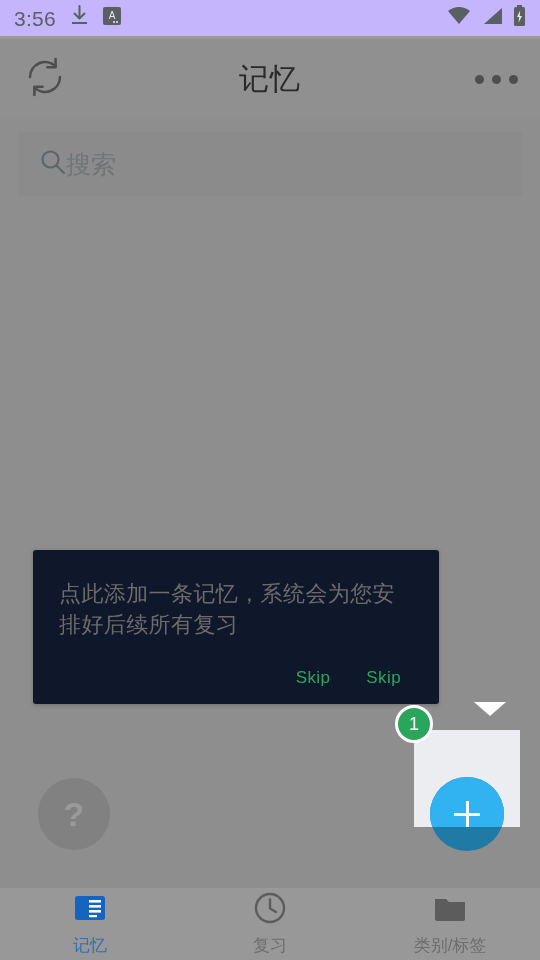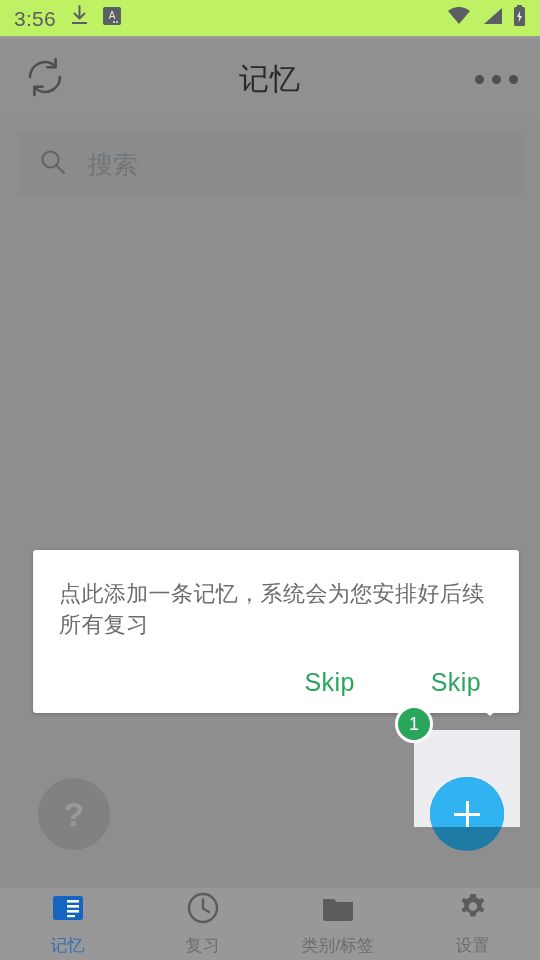--- a/index.html
+++ b/index.html
@@ -8,21 +8,21 @@
     font-family:"Liberation Sans","DejaVu Sans",sans-serif;
     background:#8e8e8e;
     position:relative;
     overflow:hidden;
     -webkit-font-smoothing:antialiased;
   }
 
   
   #status-bar{
     position:absolute; left:0; top:0; width:540px; height:36px;
-    background:#bef264;
+    background:#c4b5fd;
     display:flex; align-items:center;
     padding:0 14px;
     z-index:5;
   }
   #status-bar .sb-left{ display:flex; align-items:center; gap:14px; }
   #status-bar .sb-right{ margin-left:auto; display:flex; align-items:center; gap:10px; }
   .sb-time{ font-size:21px; color:#5b5f63; letter-spacing:.3px; line-height:1; }
   .sb-ico{ display:block; }
 
   
@@ -44,21 +44,21 @@
     font-size:30px; color:#2a2a2a; font-weight:400; letter-spacing:1px;
   }
   .appbar-btn{ position:relative; z-index:3; display:flex; align-items:center; }
   #overflow-menu{ margin-left:auto; display:flex; gap:8px; align-items:center; z-index:3; }
   #overflow-menu i{ width:9px; height:9px; border-radius:50%; background:#4e4e4e; display:block; }
 
   
   #search-bar{
     position:absolute; left:18px; top:132px; width:504px; height:64px;
     background:#8b8b8b; border-radius:4px;
-    display:flex; align-items:center; padding:0 22px; gap:22px;
+    display:flex; align-items:center; padding:0 22px; 
     z-index:2;
   }
   #search-placeholder{ font-size:25px; color:#6f7579; }
 
   
   #content-scrim{
     position:absolute; left:0; top:196px; width:540px; height:700px;
     background:#8e8e8e;
     z-index:3;
   }
@@ -120,35 +120,35 @@
     position:absolute; left:395px; top:705px; width:38px; height:38px;
     border-radius:50%; background:#2aa65c;
     border:3px solid #ffffff;
     display:flex; align-items:center; justify-content:center;
     color:#ffffff; font-size:18px;
     z-index:9;
   }
 
   
   #tooltip-card{
-    position:absolute; left:33px; top:550px; width:486px;
-    background:#ffffff; border-radius:3px;
+    position:absolute; left:33px; top:550px; width:406px;
+    background:#0f172a; border-radius:3px;
     padding:28px 26px 16px 26px;
     z-index:8;
     box-shadow:0 1px 4px rgba(0,0,0,0.22);
   }
   #tooltip-text{
     font-size:22px; line-height:1.42; color:#6c6c6c;
     letter-spacing:.4px;
   }
   #tooltip-actions{
     display:flex; justify-content:flex-end; align-items:center;
     gap:36px; margin-top:28px; padding-right:12px;
   }
-  .tt-btn{ font-size:25px; color:#2aa65c; letter-spacing:.4px;margin-left:40px; }
+  .tt-btn{ font-size:17px; color:#2aa65c; letter-spacing:.4px; }
   #tooltip-arrow{
     position:absolute; left:474px; top:702px;
     width:0; height:0;
     border-left:16px solid transparent;
     border-right:16px solid transparent;
     border-top:14px solid #ffffff;
     z-index:8;
   }
 </style>
 </head>
@@ -256,29 +256,20 @@
 
   <div class="nav-item">
     <span>
       <svg width="34" height="34" viewBox="0 0 34 34">
         <path d="M2 8 h11 l3 3 h16 v17 a2 2 0 0 1 -2 2 H4 a2 2 0 0 1 -2 -2 Z" fill="#5c5c5c"></path>
       </svg>
     </span>
     <span class="nav-label">类别/标签</span>
   </div>
 
-  <div class="nav-item">
-    <span>
-      <svg width="34" height="34" viewBox="0 0 34 34">
-        <path d="M17 3 l2.6 0 l.7 3.6 a11 11 0 0 1 2.9 1.7 l3.4 -1.3 l1.8 3.1 l-2.7 2.4 a11 11 0 0 1 0 3.4 l2.7 2.4 l-1.8 3.1 l-3.4 -1.3 a11 11 0 0 1 -2.9 1.7 l-.7 3.6 l-5.2 0 l-.7 -3.6 a11 11 0 0 1 -2.9 -1.7 l-3.4 1.3 l-1.8 -3.1 l2.7 -2.4 a11 11 0 0 1 0 -3.4 l-2.7 -2.4 l1.8 -3.1 l3.4 1.3 a11 11 0 0 1 2.9 -1.7 l.7 -3.6 Z" fill="#5c5c5c"></path>
-        <circle cx="17" cy="15.5" r="4.2" fill="#989898"></circle>
-      </svg>
-    </span>
-    <span class="nav-label">设置</span>
-  </div>
 </div>
 
 <div id="spotlight-square"></div>
 
 <div id="fab-wrap">
   <div id="fab-dark"></div>
   <div id="fab-bright"></div>
   <div id="fab-plus"></div>
 </div>
 

